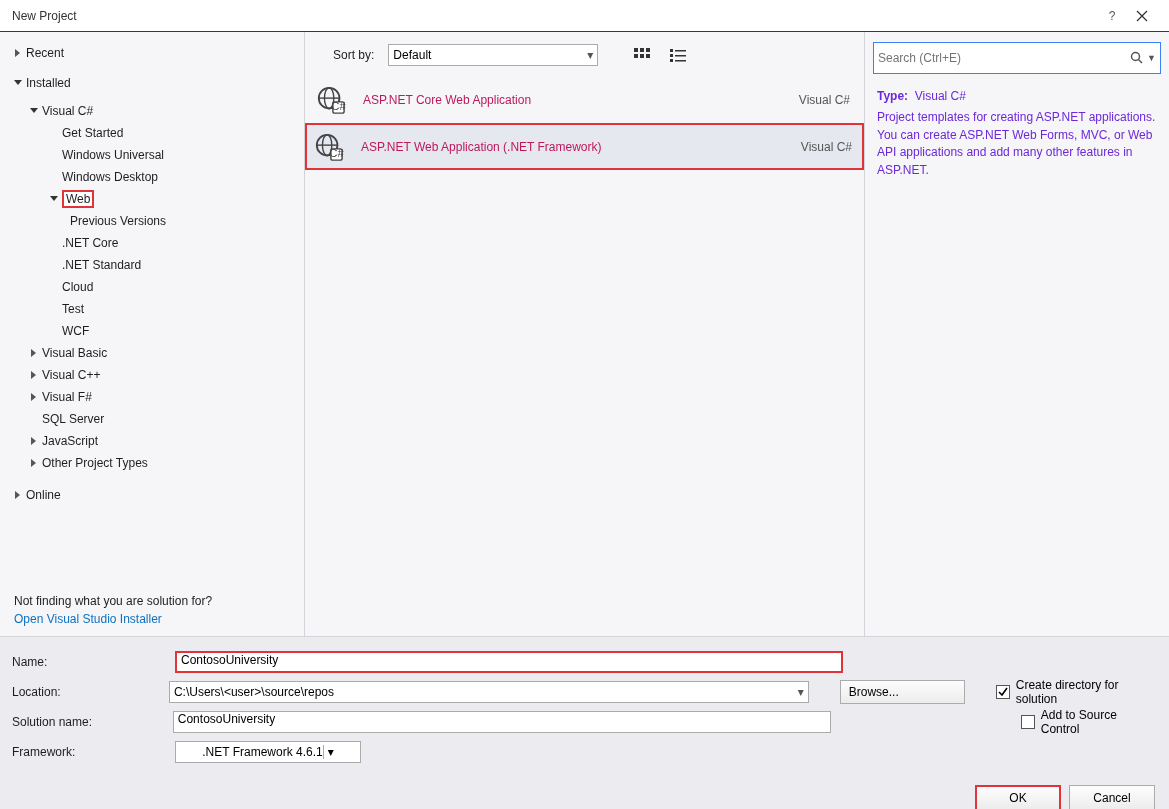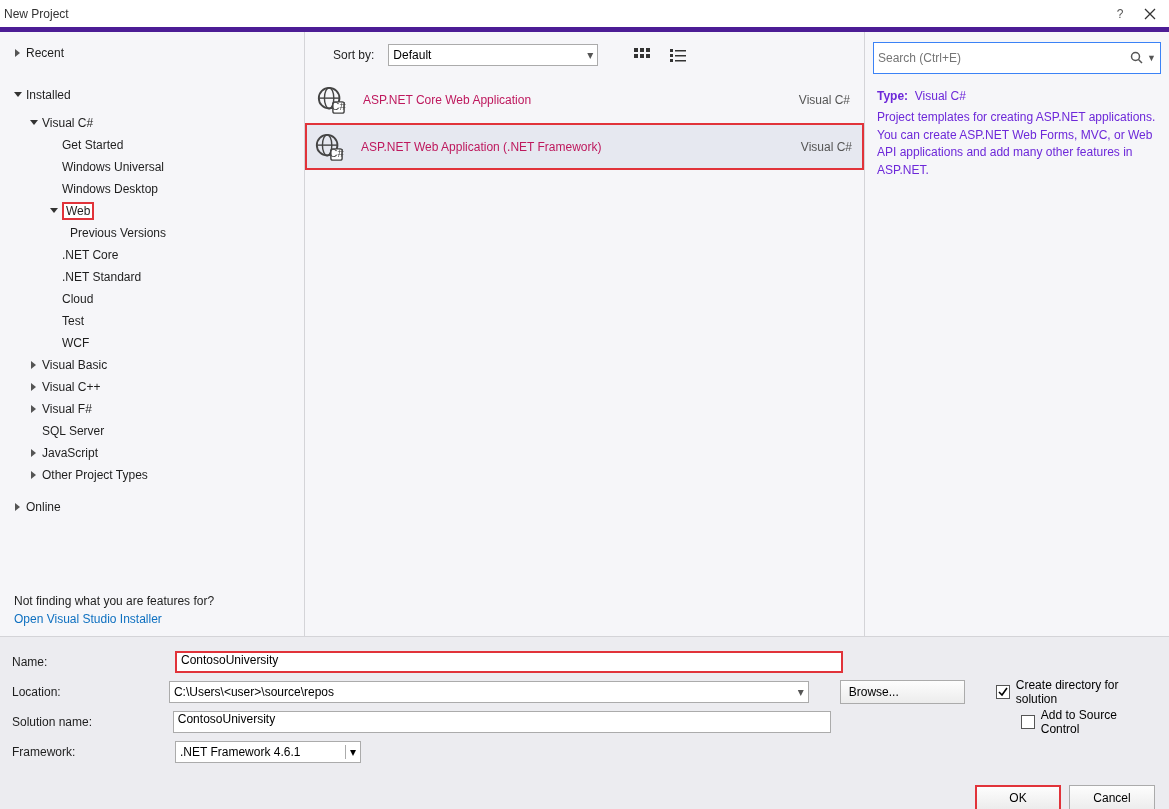--- a/index.html
+++ b/index.html
@@ -1,19 +1,19 @@
 <!DOCTYPE html>
 <html><head>
 <meta charset="utf-8">
 <style>
   * { box-sizing: border-box; margin: 0; padding: 0; font-family: "Segoe UI", Tahoma, sans-serif; font-size: 12px; }
   body { background: #fff; width: 1169px; height: 809px; position: relative; overflow: hidden; }
 
   
-  .titlebar { height: 32px; display: flex; align-items: center; padding: 0 4px; border-bottom: 5px solid #4c1d95; }
+  .titlebar { height: 32px; display: flex; align-items: center; padding: 0 12px; border-bottom: 1px solid #4c1d95; }
   .titlebar .title { flex: 0 0 auto; color: #333; }
   .titlebar .spacer { flex: 1; }
   .titlebar .help, .titlebar .close { width: 30px; height: 28px; display: flex; align-items: center; justify-content: center; color: #555; }
   .titlebar .close svg { width: 12px; height: 12px; }
 
   
   .main { display: flex; height: 605px; background: #f6f6f9; border-bottom: 1px solid #d4d4d8; }
   .left-pane { width: 305px; border-right: 1px solid #d4d4d8; padding: 10px 6px 10px 8px; display: flex; flex-direction: column; }
   .tree { flex: 1; }
   .tree-item { display: flex; align-items: center; height: 22px; color: #1e1e1e; padding-left: 2px; cursor: default; }
@@ -51,21 +51,21 @@
 
   
   .bottom { background: #ececf0; padding: 10px 12px 12px 12px; height: 172px; }
   .form-row { display: flex; align-items: center; height: 30px; gap: 11px; }
   .form-row .field-label { width: 152px; color: #1e1e1e; }
   .text-input { height: 22px; border: 1px solid #ababab; background: #fff; padding: 0 4px; }
   .name-input { width: 668px; border: 2px solid #e1333a; }
   .loc-input { width: 666px; display:flex; align-items:center; justify-content:space-between; }
   .loc-input .chev { color:#555; }
   .sol-input { width: 668px; }
-  .fw-select { width: 186px; display:flex; align-items:center; justify-content:space-between; }
+  .fw-select { width: 186px; display:flex; align-items:center; justify-content:center; }
   .browse-btn { width: 130px; height: 24px; border: 1px solid #ababab; background: linear-gradient(#fdfdfd,#ececec); margin-left: 20px; display:flex; align-items:center; padding:0 8px; }
   .check-col { margin-left: 20px; display:flex; flex-direction:column; gap:6px;justify-content:center; }
   .check-row { display:flex; align-items:center; gap:6px; }
   .check-box { width:14px; height:14px; border:1px solid #555; background:#fff; display:flex; align-items:center; justify-content:center; }
   .check-box.checked svg { width:10px; height:10px; }
   .btn-row { display:flex; justify-content:flex-end; gap:8px; margin-top: 18px; padding-right: 2px; }
   .dlg-btn { width: 86px; height: 26px; border:1px solid #ababab; background: linear-gradient(#fdfdfd,#ececec); display:flex; align-items:center; justify-content:center; }
   .dlg-btn.ok { border: 2px solid #e1333a; }
 </style>
 </head>
@@ -89,21 +89,21 @@
   <div class="left-pane">
     <div class="tree">
       <div class="tree-item indent0">
         <span class="twisty">
             <svg viewBox="0 0 8 8">
               <path d="M1 0 L6 4 L1 8 Z" fill="#555"></path>
             </svg>
           </span>
         <span class="lbl">Recent</span>
       </div>
-      <div class="tree-item indent0" style="margin-top:20px">
+      <div class="tree-item indent0" style="margin-top:8px">
         <span class="twisty">
             <svg viewBox="0 0 8 8">
               <path d="M0 1 L8 1 L4 6 Z" fill="#333"></path>
             </svg>
           </span>
         <span class="lbl">Installed</span>
       </div>
       <div class="tree-item indent1" style="margin-top:6px">
         <span class="twisty">
             <svg viewBox="0 0 8 8">
@@ -202,21 +202,21 @@
       <div class="tree-item indent0" style="margin-top:10px">
         <span class="twisty">
             <svg viewBox="0 0 8 8">
               <path d="M1 0 L6 4 L1 8 Z" fill="#555"></path>
             </svg>
           </span>
         <span class="lbl">Online</span>
       </div>
     </div>
     <div class="tree-footer">
-      <div class="prompt">Not finding what you are features for?</div>
+      <div class="prompt">Not finding what you are solution for?</div>
       <div class="installer-link">Open Visual Studio Installer</div>
     </div>
   </div>
 
   <div class="center-pane">
     <div class="toolbar">
       <span class="lbl">Sort by:</span>
       <div class="sort-select">
         <span>Default</span>
         <span class="chev">▾</span>

